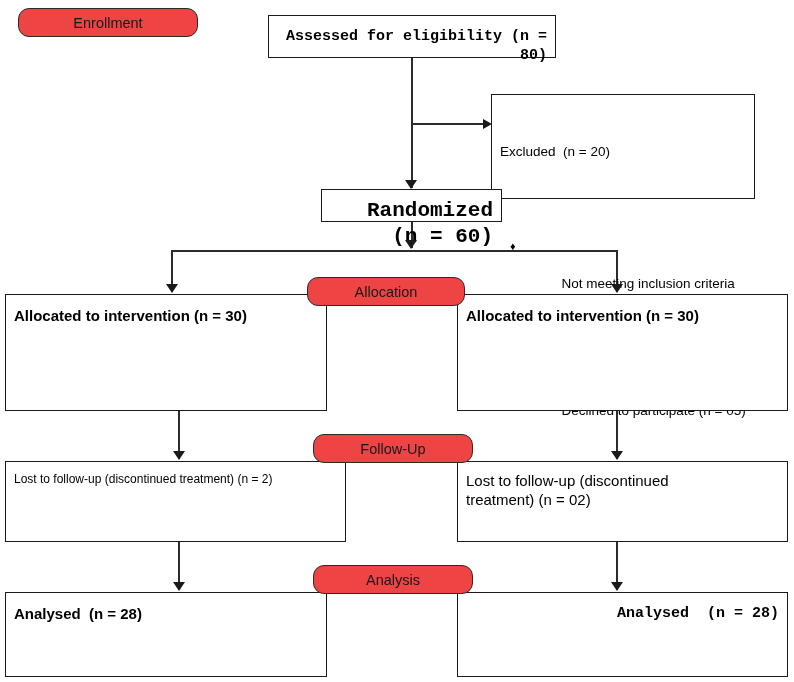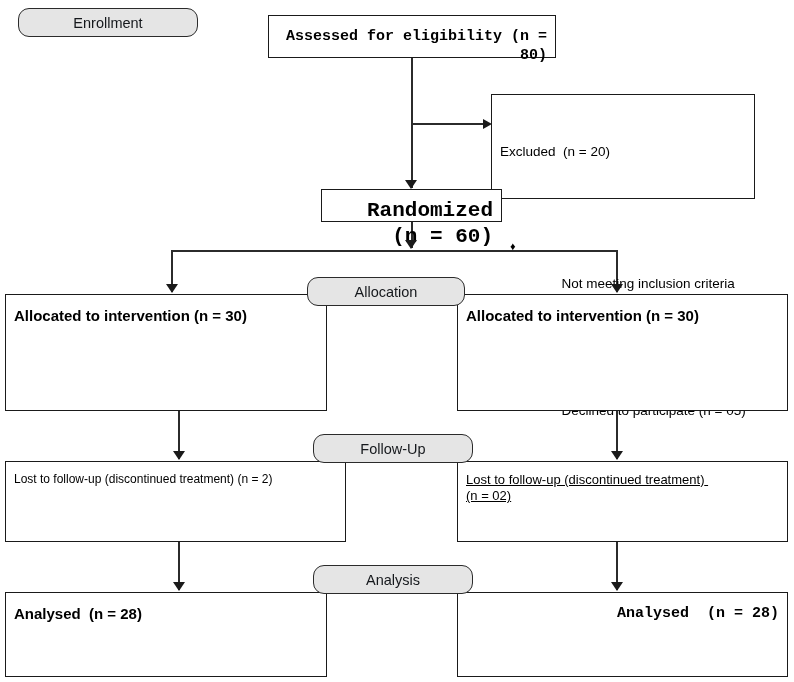--- a/index.html
+++ b/index.html
@@ -32,21 +32,21 @@
     white-space:pre-wrap;
   }
   .bold  { font-weight:bold; }
   .ctr   { text-align:right;font-family:Liberation Mono, monospace; }
   .lft   { text-align:left; }
 
   
   .lozenge{
     position:absolute;
     box-sizing:border-box;
-    background:#e5e5e5;
+    background:#ef4444;
     border:1.2px solid #2b2b2b;
     border-radius:11px;
     display:flex;
     align-items:center;
     justify-content:center;
     font-size:14.5px;
     color:#15181c;
     z-index:8;
   }
 
@@ -173,21 +173,21 @@
 
   <div class="lozenge" style="left:313px; top:434px; width:160px; height:29px;justify-content:center;">
     <span>Follow-Up</span>
   </div>
 
   <div class="box" style="left:5px; top:461px; width:341px; height:81px;">
     <div class="txt lft" style="top:10px; font-size:12px;">Lost to follow-up (discontinued treatment) (n = 2)</div>
   </div>
 
   <div class="box" style="left:457px; top:461px; width:331px; height:81px;">
-    <div class="txt lft" style="top:10px; font-size:13px; padding-right:70px;text-decoration:underline;">Lost to follow-up (discontinued treatment) (n = 02)</div>
+    <div class="txt lft" style="top:10px; font-size:15px; padding-right:70px;">Lost to follow-up (discontinued treatment) (n = 02)</div>
   </div>
 
   <div class="vline" style="left:178px; top:542px; height:48px;"></div>
   <div class="arrow-down" style="left:173px; top:582px;"></div>
 
   <div class="vline" style="left:616px; top:542px; height:48px;"></div>
   <div class="arrow-down" style="left:611px; top:582px;"></div>
 
   <div class="lozenge" style="left:313px; top:565px; width:160px; height:29px;">
     <span>Analysis</span>

